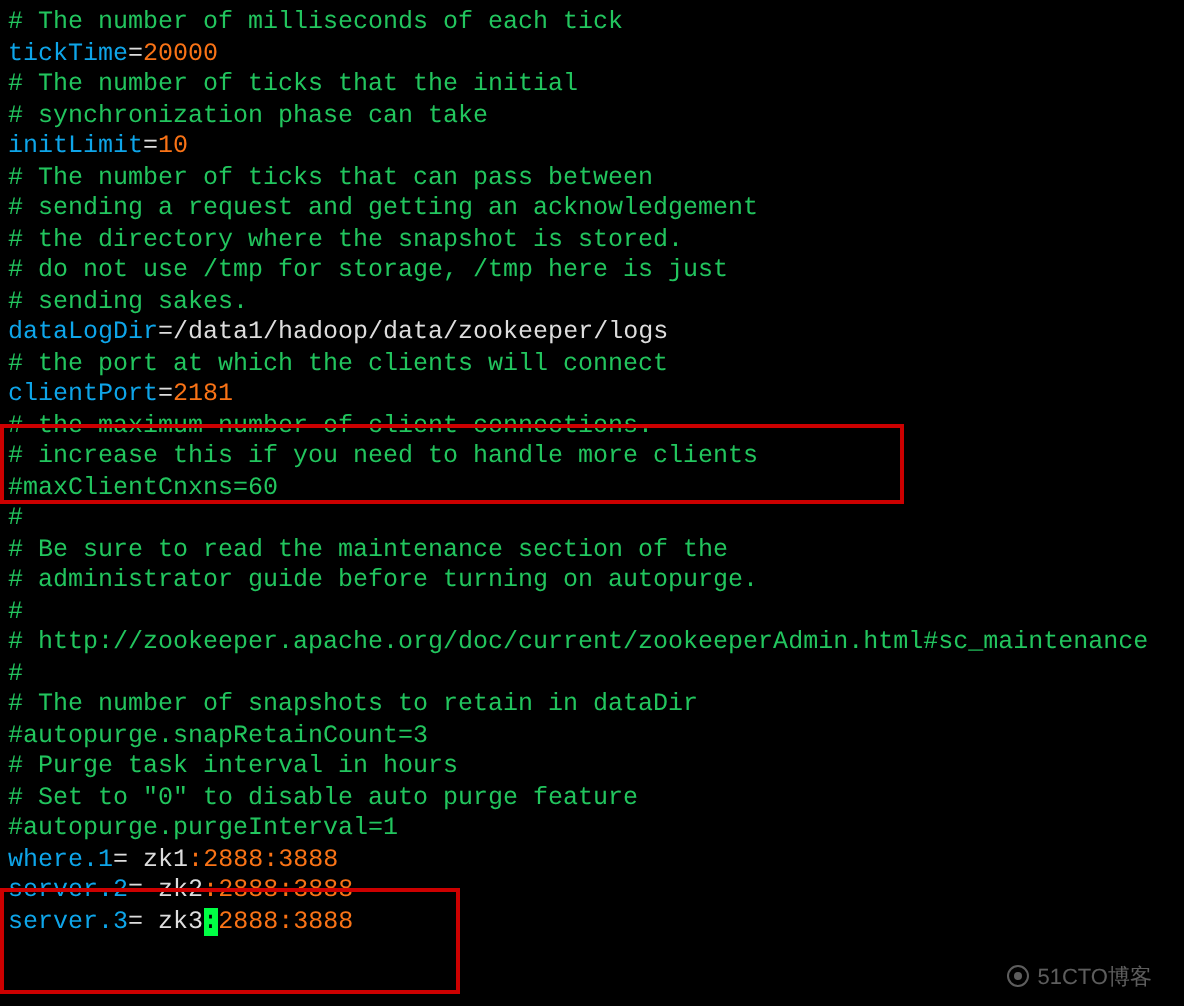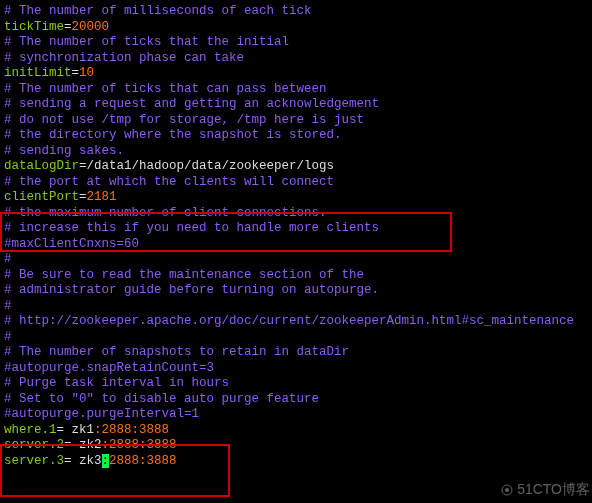--- a/index.html
+++ b/index.html
@@ -9,57 +9,57 @@
     font-family: "Courier New", monospace;
     font-size: 12.5px;
     line-height: 15.5px;
     width: 592px;
     height: 503px;
     box-sizing: border-box;
     overflow: hidden;
     position: relative;
   }
   .line { white-space: pre; }
-  .comment { color: #8b5cf6; }
-  .key { color: #84cc16; }
+  .comment { color: #22c55e; }
+  .key { color: #0ea5e9; }
   .eq { color: #ddd; }
   .num { color: #f97316; }
   .val { color: #ddd; }
   .cursor { background: #00ff44; }
   .redbox {
     position: absolute;
     border: 2px solid #cc0000;
     box-sizing: border-box;
   }
   .box1 { left: 0; top: 212px; width: 452px; height: 40px; }
   .box2 { left: 0; top: 444px; width: 230px; height: 53px; }
   .watermark {
     position: absolute;
-    right: 2px;
+    right: 16px;
     bottom: 6px;
     color: #e9e9e9;
-    font-size: 14px;
+    font-size: 11px;
     font-family: sans-serif;
     opacity: 0.4;
   }
   .watermark svg { vertical-align: -2px; margin-right: 4px; }
 </style>
 </head>
 <body>
 
 <div id="content">
     <div class="line"><span class="comment"># The number of milliseconds of each tick</span></div>
     <div class="line"><span class="key">tickTime</span><span class="eq">=</span><span class="num">20000</span></div>
     <div class="line"><span class="comment"># The number of ticks that the initial</span></div>
     <div class="line"><span class="comment"># synchronization phase can take</span></div>
     <div class="line"><span class="key">initLimit</span><span class="eq">=</span><span class="num">10</span></div>
     <div class="line"><span class="comment"># The number of ticks that can pass between</span></div>
     <div class="line"><span class="comment"># sending a request and getting an acknowledgement</span></div>
+    <div class="line"><span class="comment"># the directory where the snapshot is stored.</span></div>
     <div class="line"><span class="comment"># do not use /tmp for storage, /tmp here is just</span></div>
-    <div class="line"><span class="comment"># the directory where the snapshot is stored.</span></div>
     <div class="line"><span class="comment"># sending sakes.</span></div>
     <div class="line"><span class="key">dataLogDir</span><span class="eq">=</span><span class="val">/data1/hadoop/data/zookeeper/logs</span></div>
     <div class="line"><span class="comment"># the port at which the clients will connect</span></div>
     <div class="line"><span class="key">clientPort</span><span class="eq">=</span><span class="num">2181</span></div>
     <div class="line"><span class="comment"># the maximum number of client connections.</span></div>
     <div class="line"><span class="comment"># increase this if you need to handle more clients</span></div>
     <div class="line"><span class="comment">#maxClientCnxns=60</span></div>
     <div class="line"><span class="comment">#</span></div>
     <div class="line"><span class="comment"># Be sure to read the maintenance section of the</span></div>
     <div class="line"><span class="comment"># administrator guide before turning on autopurge.</span></div>

